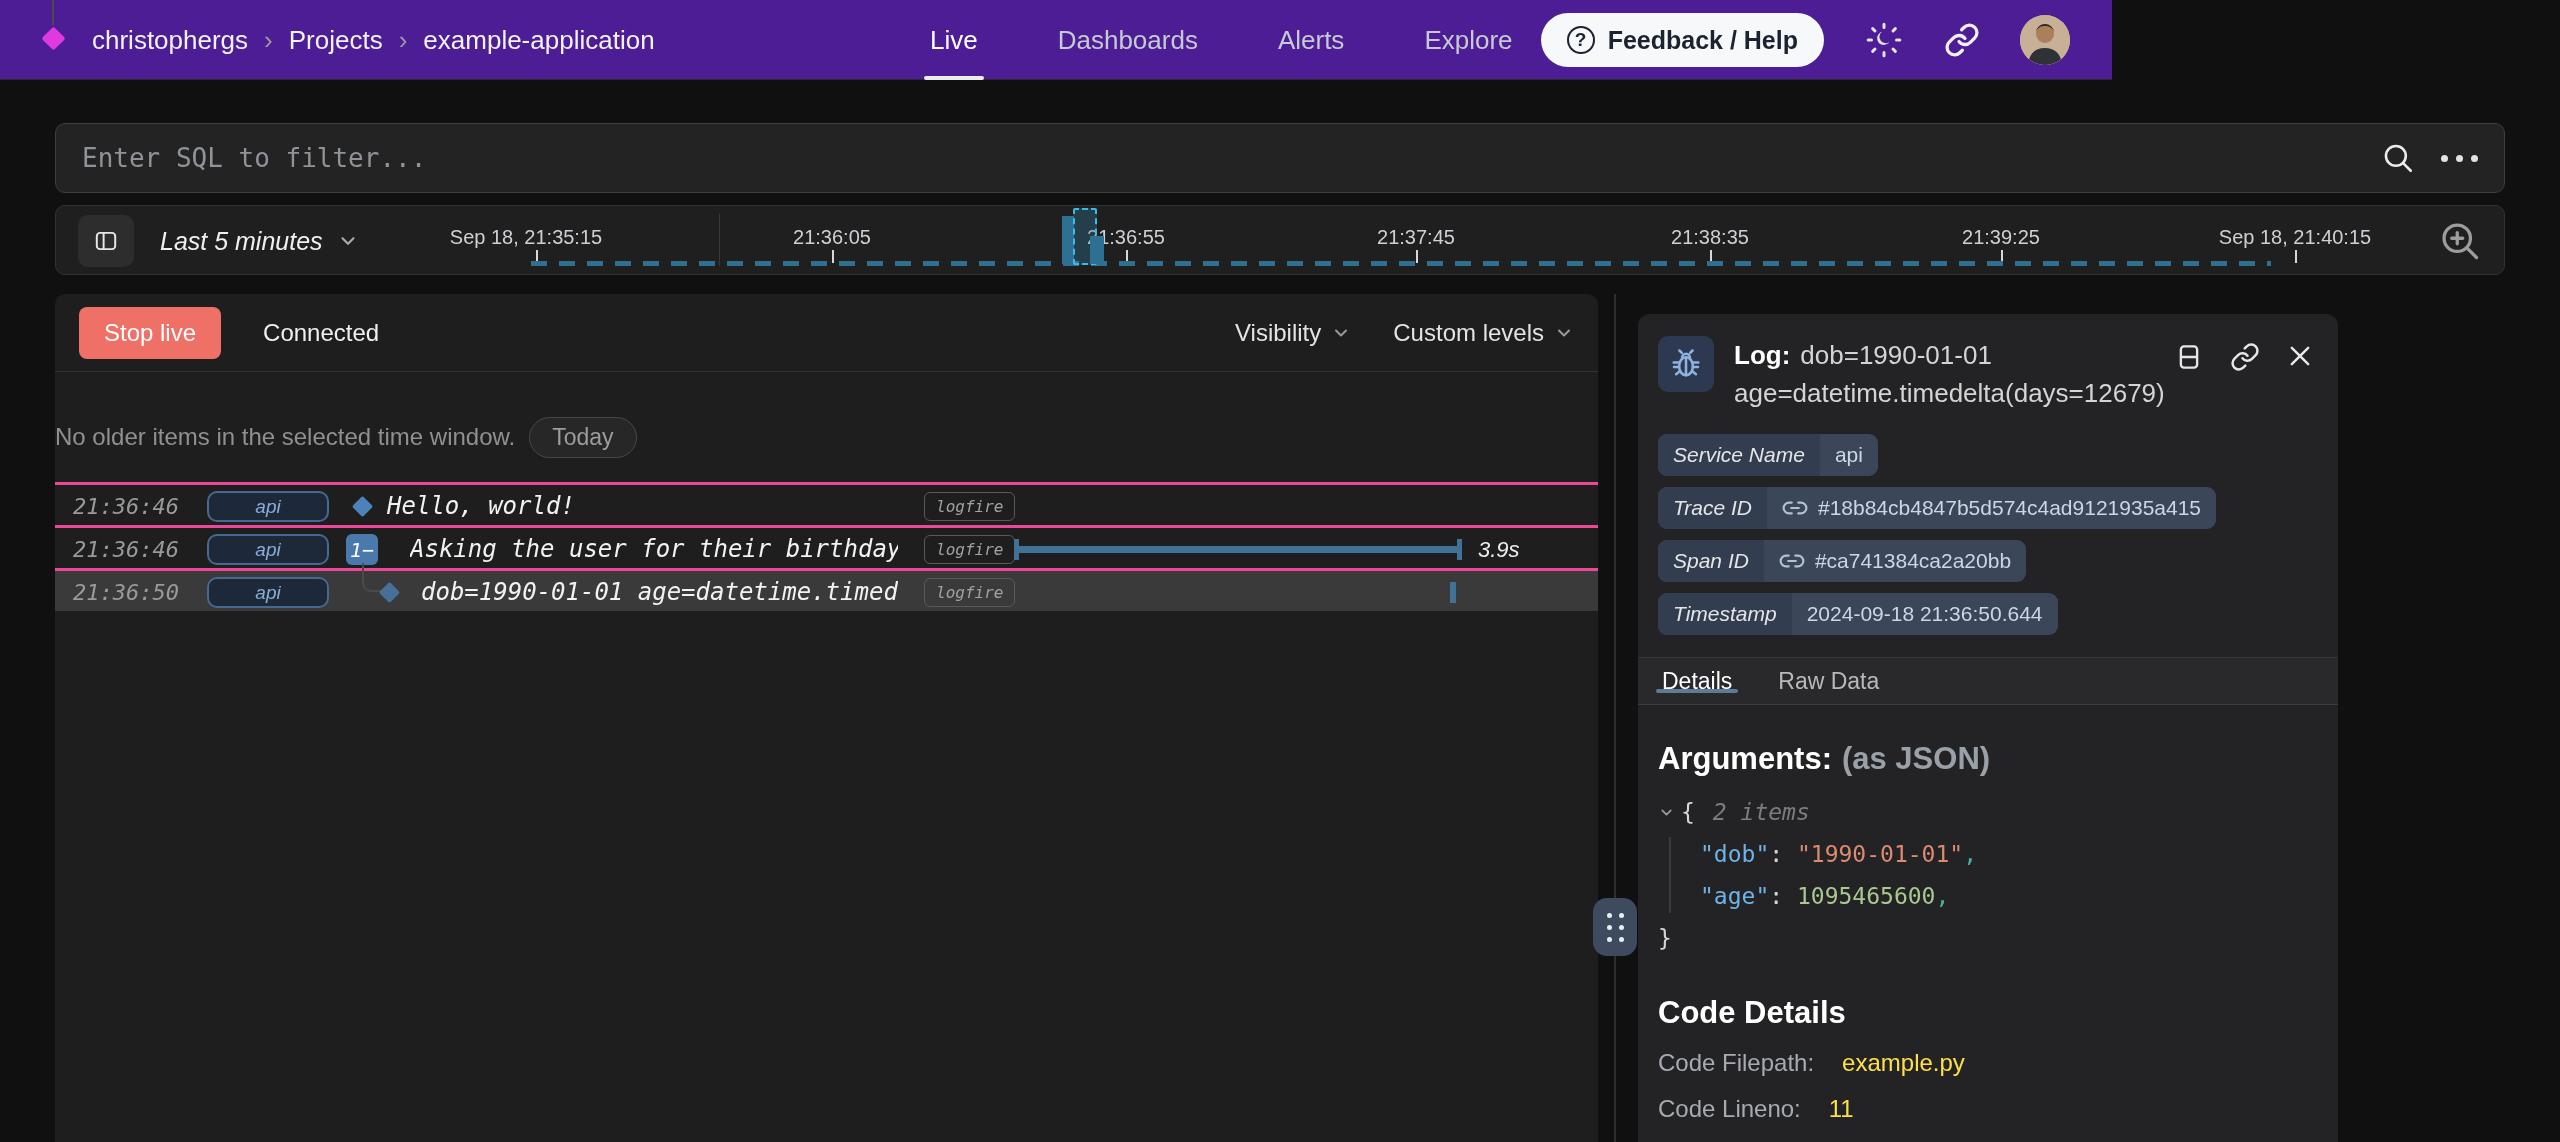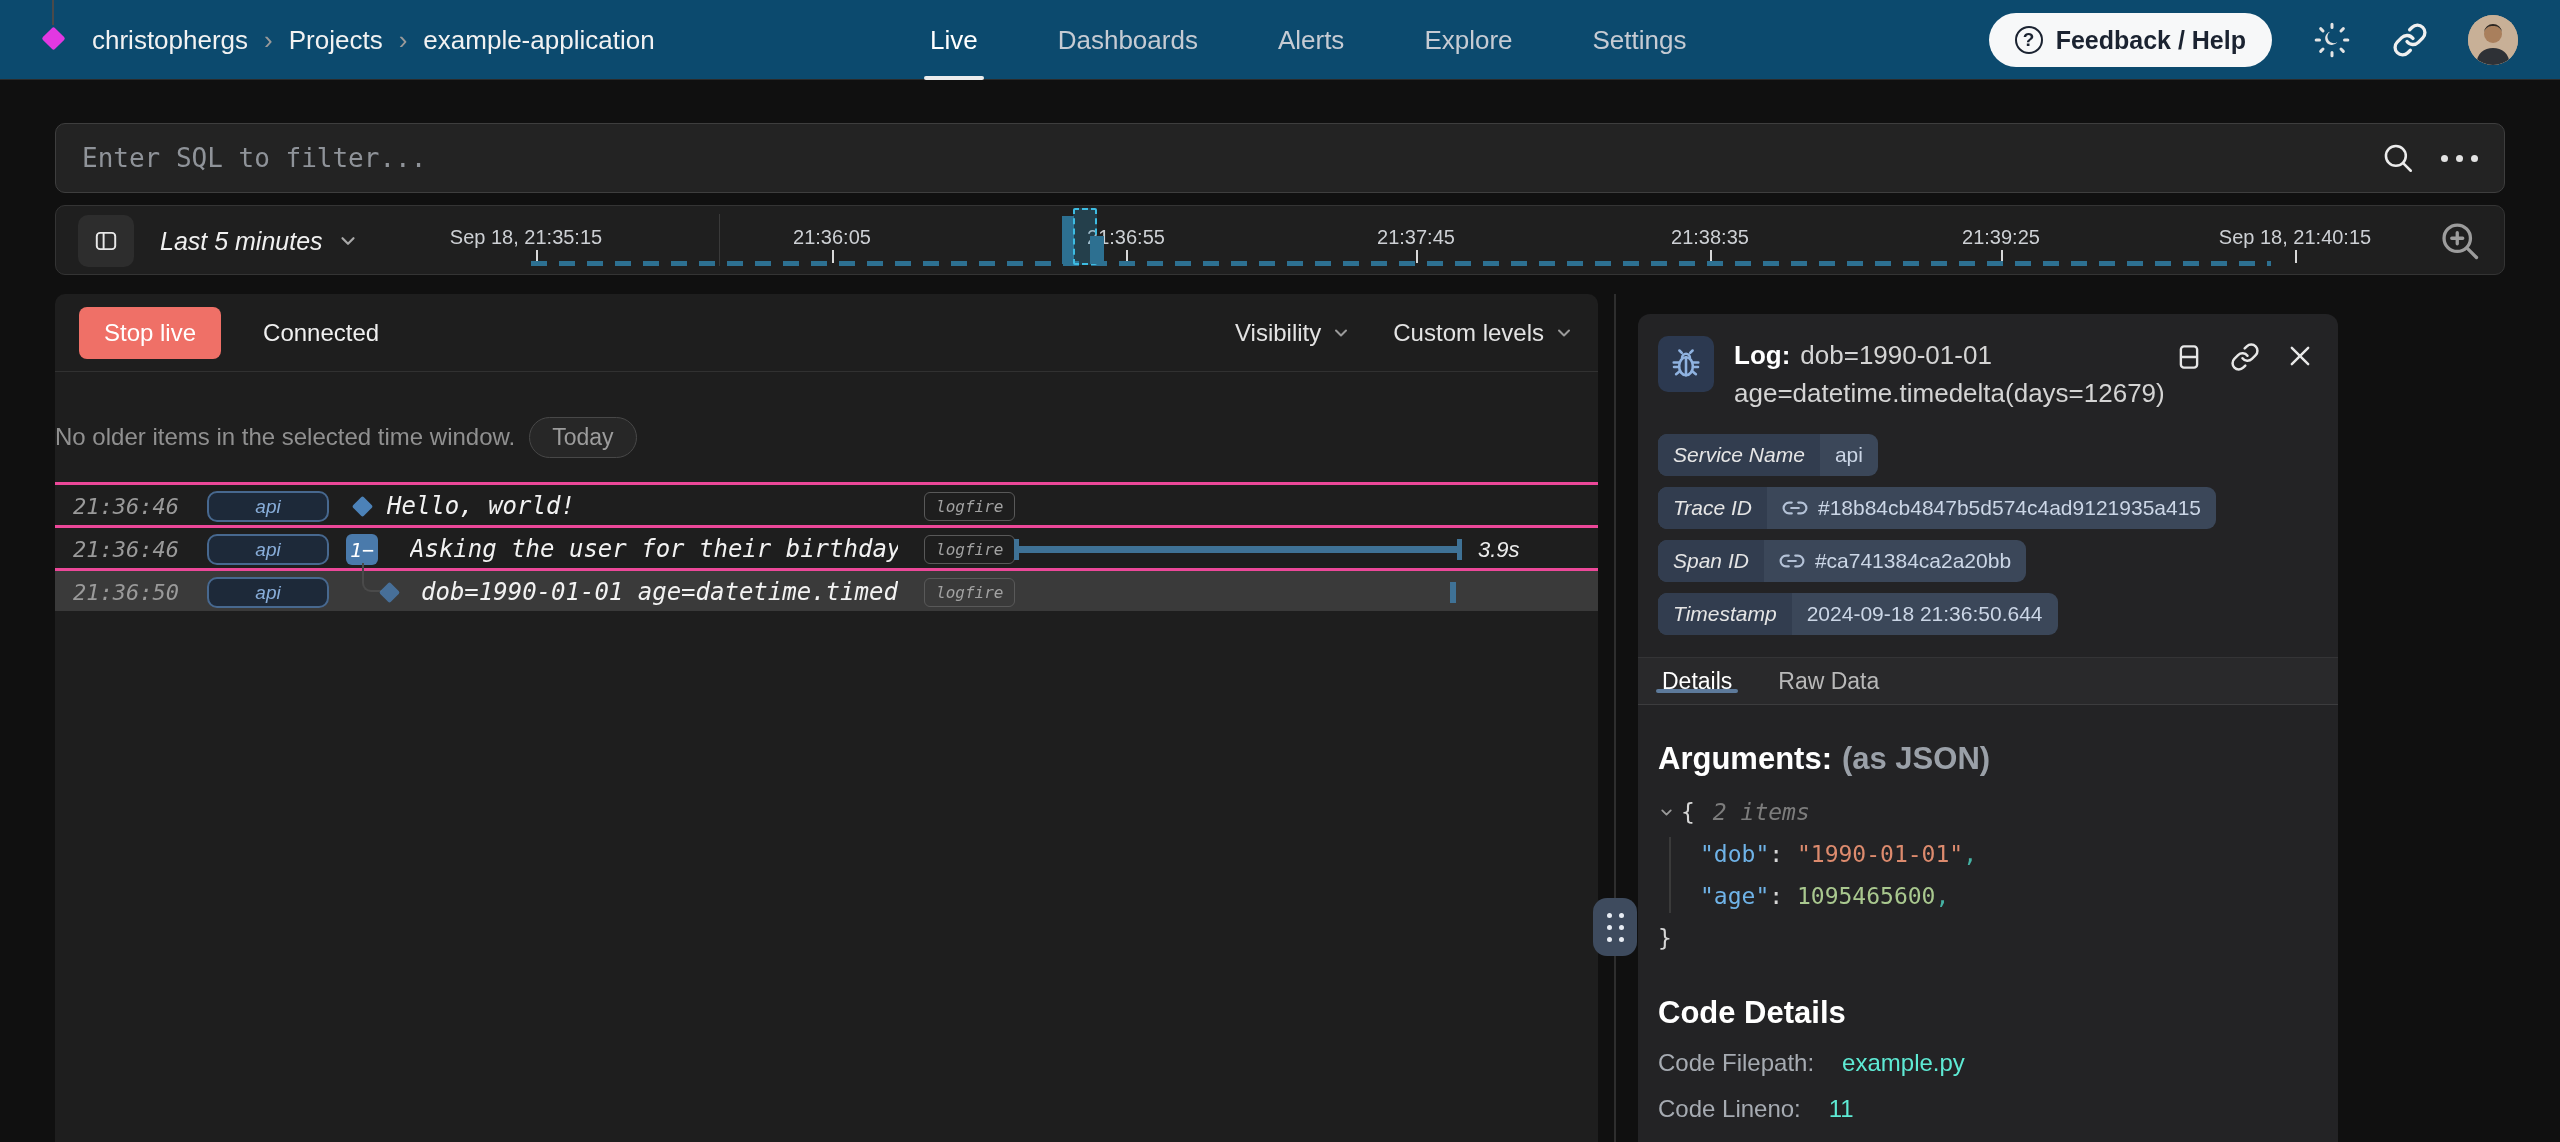--- a/index.html
+++ b/index.html
@@ -2,21 +2,21 @@
 <html><head>
 <meta charset="utf-8">
 <style>
   * { margin:0; padding:0; box-sizing:border-box; }
   html,body { background:#000; }
   body { font-family:"Liberation Sans", sans-serif; }
   .canvas { position:relative; width:2560px; height:1142px; background:#101010; overflow:hidden; }
   svg { display:block; }
 
   
-  .topnav { position:absolute; left:0; top:0; width:2560px; height:80px; background:#0c4a6e; border-bottom:1px solid #2b2b2b; }
+  .topnav { position:absolute; left:0; top:0; width:2112px; height:80px; background:#4c1d95; border-bottom:1px solid #2b2b2b; }
   .logo-line { position:absolute; left:52px; top:0; width:2px; height:25px; background:#4a4a4a; }
   .logo-diamond { position:absolute; left:45px; top:30px; width:17px; height:17px; background:#e238e2; transform:rotate(45deg); border-radius:2px; }
   .breadcrumb { position:absolute; left:92px; top:0; height:80px; display:flex; align-items:center; gap:16px; font-size:26px; color:#f2f2f2; }
   .breadcrumb .sep { color:#9a9a9a; font-size:26px; }
   .nav-tabs { position:absolute; left:930px; top:0; height:80px; display:flex; gap:80px; }
   .tab { position:relative; display:flex; align-items:center; height:80px; font-size:26px; color:#c6cbd3; cursor:pointer; }
   .tab.active { color:#ffffff; }
   .tab.active::after { content:""; position:absolute; left:-6px; right:-6px; bottom:0; height:4px; background:#ececec; border-radius:2px; }
   .nav-right { position:absolute; right:42px; top:0; height:80px; display:flex; align-items:center; gap:40px; }
   .feedback-btn { height:54px; border-radius:27px; background:#f7f8f9; color:#1b2331; font-size:25px; font-weight:600; display:flex; align-items:center; gap:13px; padding:0 26px; cursor:pointer; border:none; }
@@ -99,21 +99,21 @@
   .json-line1 { display:flex; align-items:center; gap:6px; }
   .json-items-note { font-style:italic; color:#7c7c7c; margin-left:12px; }
   .json-body { position:relative; padding-left:42px; }
   .json-body::before { content:""; position:absolute; left:11px; top:4px; bottom:4px; width:2px; background:#3a3a3a; }
   .j-key { color:#6fb3e8; }
   .j-str { color:#dd8b6e; }
   .j-num { color:#a9c88f; }
   .j-comma { color:#45b2a4; }
   .code-heading { margin-top:36px; font-size:31px; font-weight:700; color:#fff; }
   .code-row { margin-top:18px; font-size:24px; color:#a6abb2; }
-  .code-row .code-val { color:#5eead4; margin-left:28px; }
+  .code-row .code-val { color:#fde047; margin-left:28px; }
 </style>
 </head>
 <body>
 
 <div class="canvas">
 
   <header class="topnav">
     <div class="logo-line"></div>
     <div class="logo-diamond"></div>
     <nav class="breadcrumb">

